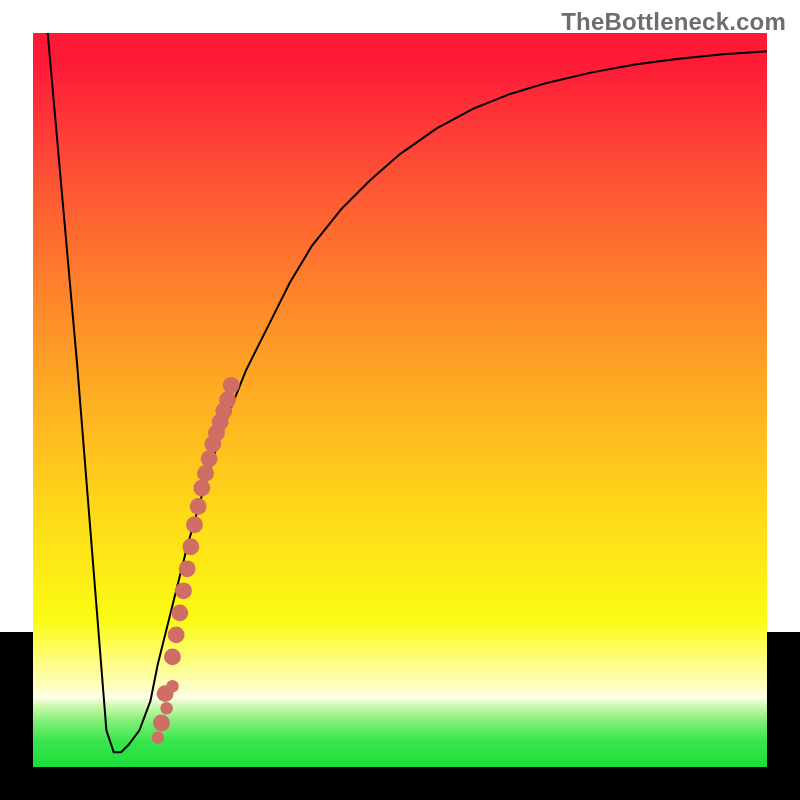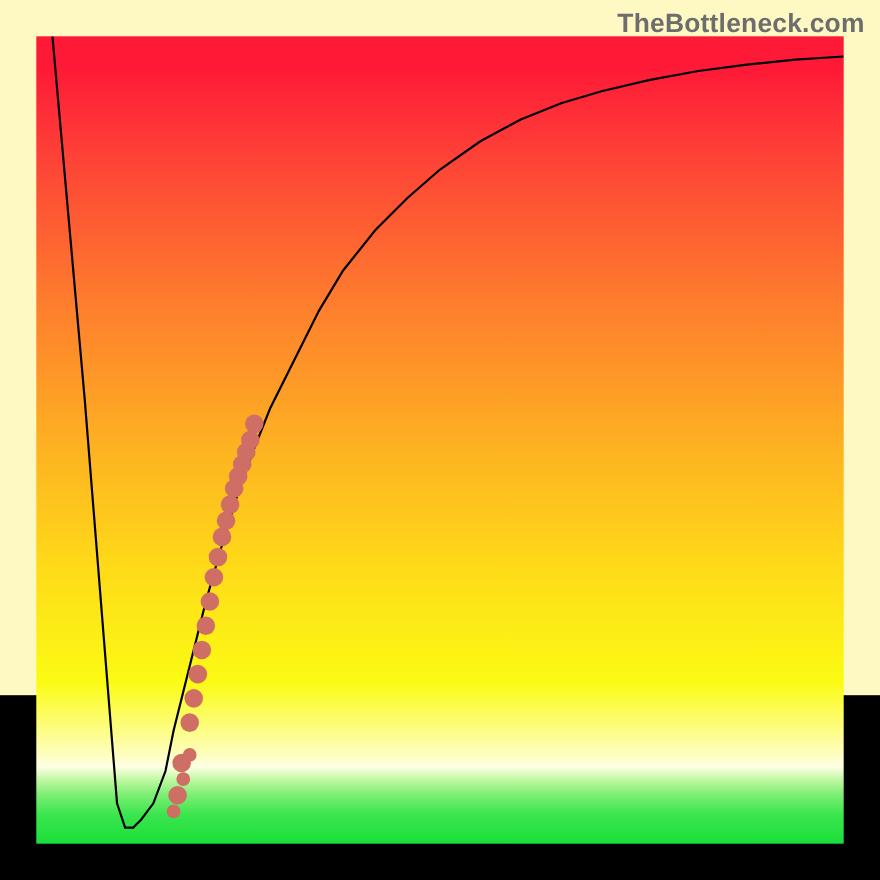--- a/index.html
+++ b/index.html
@@ -7,21 +7,21 @@
     padding: 0;
     width: 800px;
     height: 800px;
     overflow: hidden;
     background: #000;
   }
   .frame {
     position: relative;
     width: 800px;
     height: 632px;
-    background: #fef9c3;
+    background: #ffffff;
   }
   .plot {
     position: absolute;
     left: 33px;
     top: 33px;
     width: 734px;
     height: 734px;
     background: linear-gradient(to bottom,
       #fe1a37 0%,
       #fe1a37 4%,

